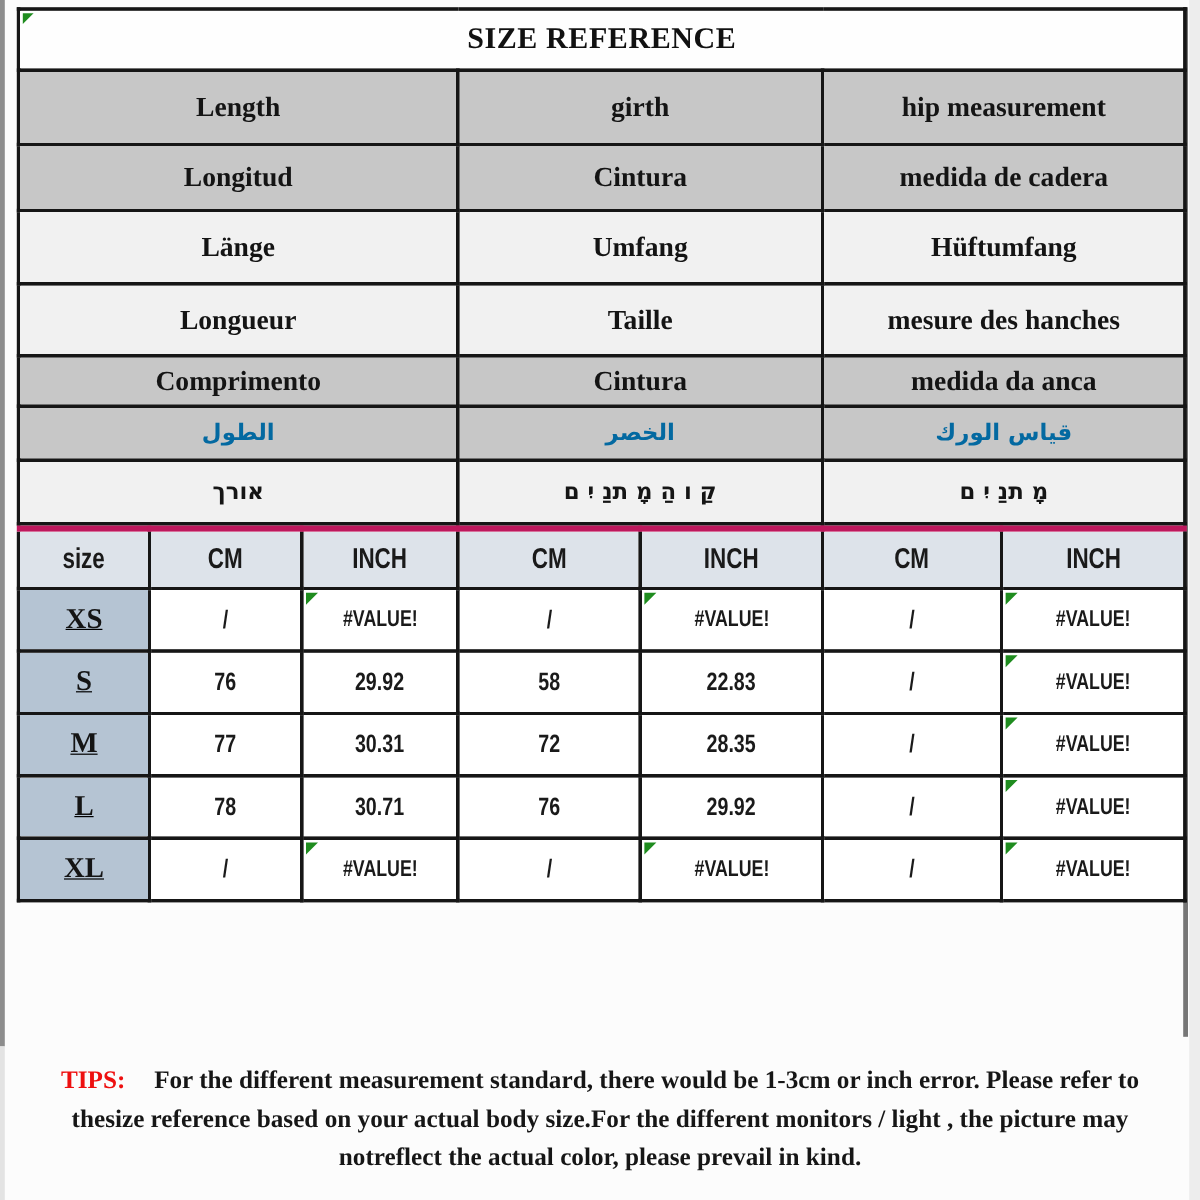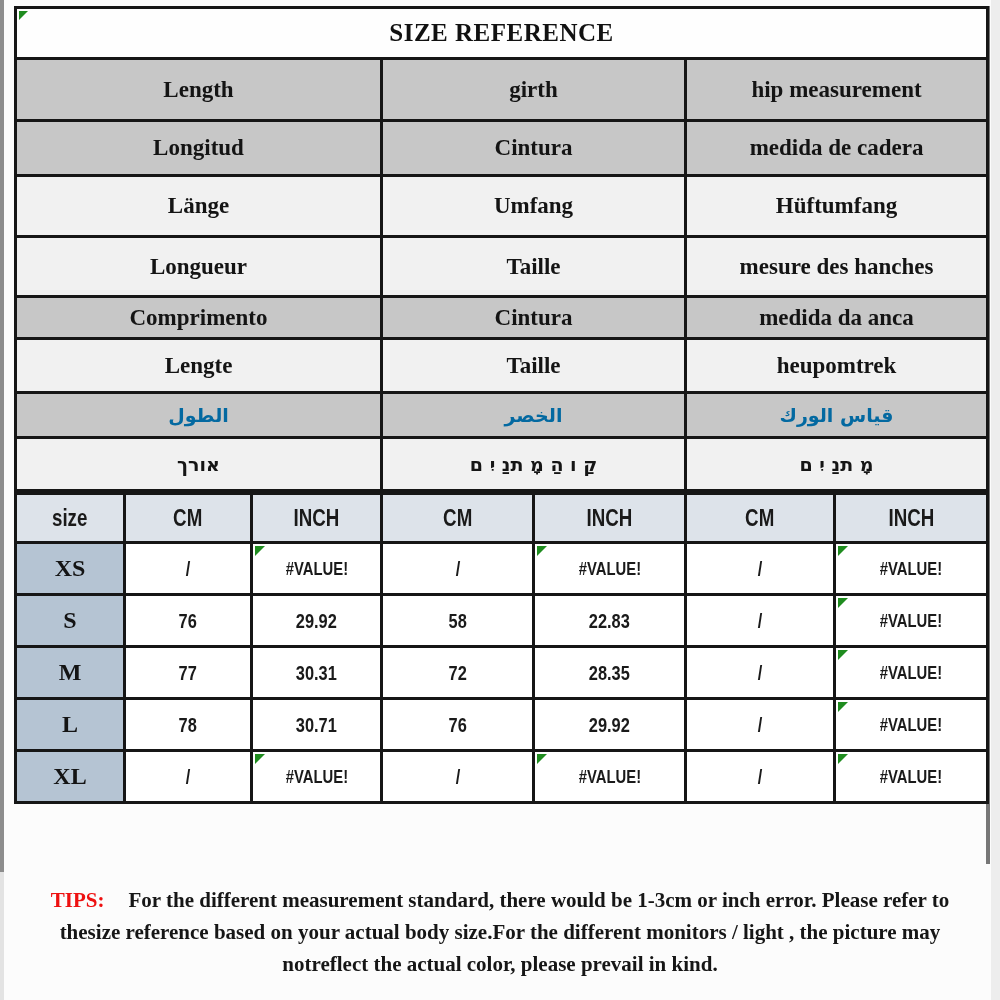--- a/index.html
+++ b/index.html
@@ -12,21 +12,21 @@
   .tbl-wrap{position:absolute;left:14px;top:6px;width:972px;}
   table{border-collapse:collapse;table-layout:fixed;width:972px;padding-left:33px;}
   td{border:3px solid #161616;text-align:center;vertical-align:middle;padding:0;position:relative;overflow:hidden;}
   .title-row td{background:#fefefe;height:48px;}
   .title-txt{font:700 25px "Liberation Serif","DejaVu Serif",serif;letter-spacing:0.5px;color:#111;}
   .sl{font:700 23px "Liberation Serif","DejaVu Serif",serif;color:#141414;}
   .g{background:#c7c7c7;}
   .w{background:#f1f1f1;}
   .ar{font:700 19px "DejaVu Sans",sans-serif;color:#0369a1;direction:rtl;}
   .he{font:700 19px "DejaVu Sans",sans-serif;color:#151515;direction:rtl;}
-  table.sizes{border-top:1px solid #be185d;margin-top:0;}
+  table.sizes{border-top:5px solid #be185d;margin-top:0;text-decoration:underline;}
   .hdr td{background:#dde3ea;height:46px;}
   .szrow td{height:49px;background:#ffffff;}
   .szrow td.szlab{background:#b5c4d3;}
   .szlab .sl{font-size:24px;}
   .c{display:inline-block;transform:scaleX(0.78);white-space:nowrap;font-family:"Liberation Sans",sans-serif;font-weight:700;color:#1a1a1a;}
   .hdr .c{font-size:24px;}
   .val .c{font-size:21px;}
   .err .c{font-size:19px;}
   .tri{position:absolute;top:2px;left:2px;width:0;height:0;border-top:10px solid #1f8c1f;border-right:10px solid transparent;}
   .tri-title{position:absolute;top:2px;left:2px;width:0;height:0;border-top:9px solid #1f8c1f;border-right:9px solid transparent;}
@@ -74,25 +74,20 @@
       </tr>
       <tr style="height:60px">
         <td class="w"><span class="sl">Longueur</span></td>
         <td class="w"><span class="sl">Taille</span></td>
         <td class="w"><span class="sl">mesure des hanches</span></td>
       </tr>
       <tr style="height:42px">
         <td class="g"><span class="sl">Comprimento</span></td>
         <td class="g"><span class="sl">Cintura</span></td>
         <td class="g"><span class="sl">medida da anca</span></td>
-      </tr>
-      <tr style="height:54px">
-        <td class="w"><span class="sl">Lengte</span></td>
-        <td class="w"><span class="sl">Taille</span></td>
-        <td class="w"><span class="sl">heupomtrek</span></td>
       </tr>
       <tr style="height:45px">
         <td class="g ar"><span>الطول</span></td>
         <td class="g ar"><span>الخصر</span></td>
         <td class="g ar"><span>قياس الورك</span></td>
       </tr>
       <tr style="height:53px">
         <td class="w he"><span>אורך</span></td>
         <td class="w he"><span>קַ ו הַ מָ תנַ יִ ם</span></td>
         <td class="w he"><span>מָ תנַ יִ ם</span></td>

